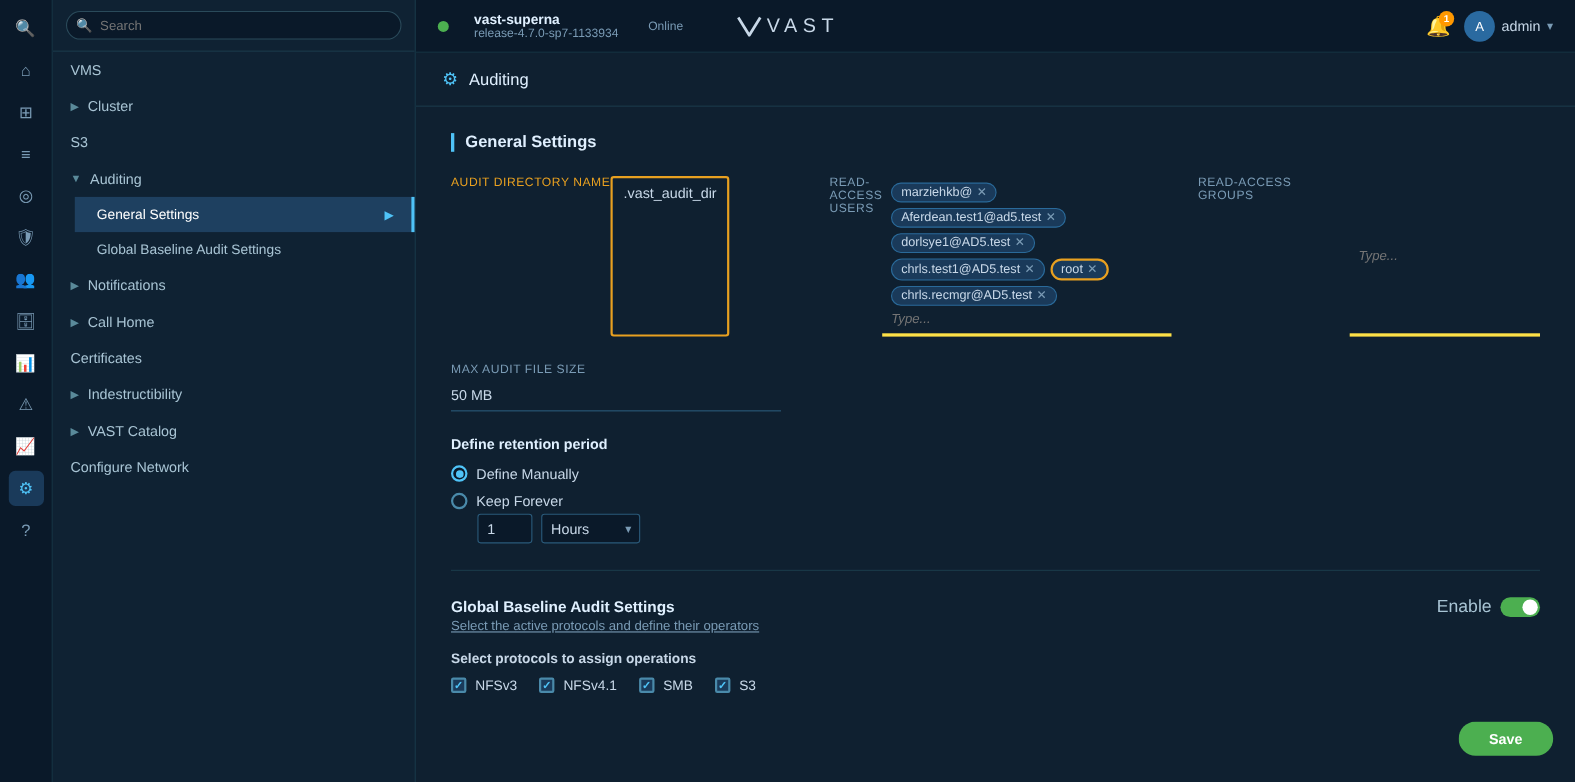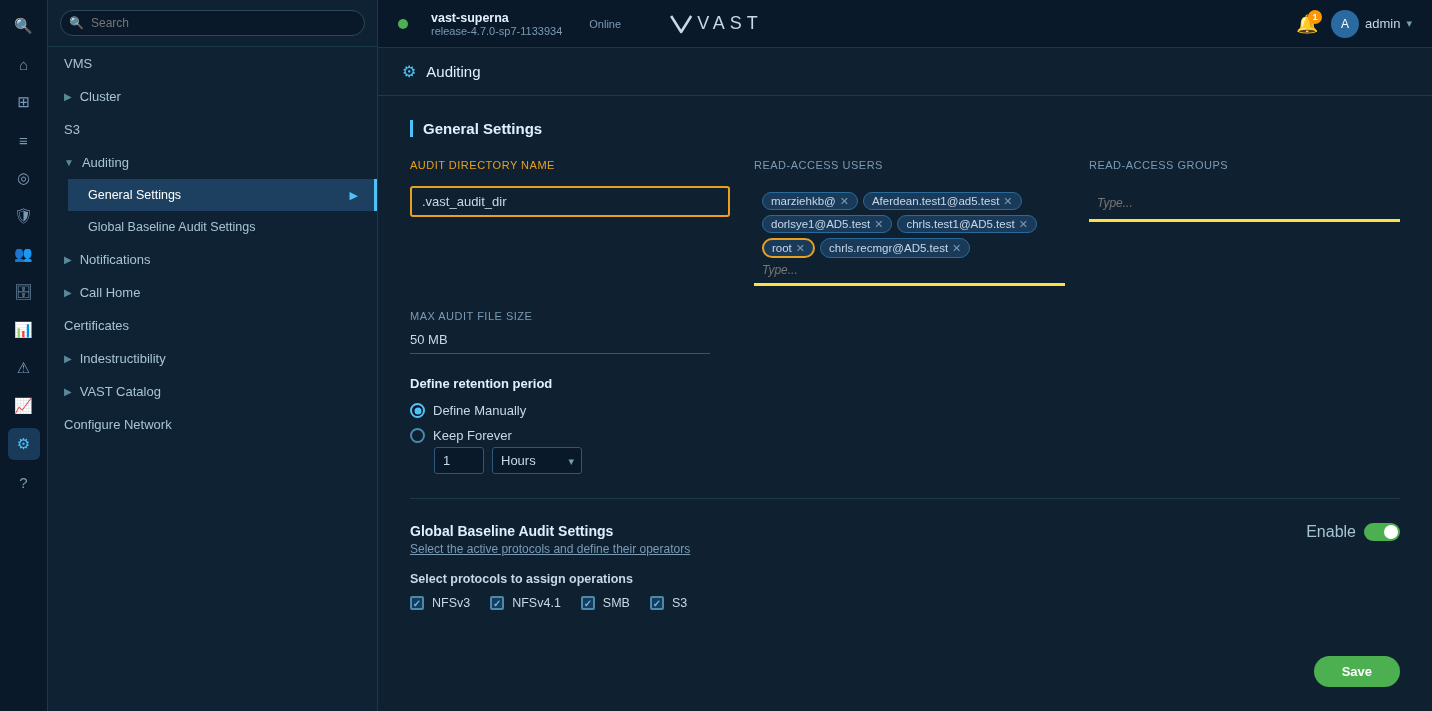--- a/index.html
+++ b/index.html
@@ -230,22 +230,22 @@
 
     .form-grid {
       display: grid;
       grid-template-columns: 320px 1fr 1fr;
       gap: 24px;
       margin-bottom: 24px;
     }
 
     .form-field {
       display: flex;
-      flex-direction: column;
-      gap: 11px;
+      flex-direction: row;
+      gap: 0;
     }
     .form-label {
       font-size: 11px;
       color: #7a9bb5;
       font-weight: 500;
       text-transform: uppercase;
       letter-spacing: 0.5px;
       margin-bottom: 4px;
     }
     .form-label.highlighted {
@@ -494,21 +494,21 @@
     }
     .protocol-label {
       font-size: 12.5px;
       color: #c8d8e8;
     }
 
     
     .save-btn-row {
       position: fixed;
       bottom: 24px;
-      right: 32px;
+      right: 20px;
     }
     .save-btn {
       background: #4caf50;
       border: none;
       border-radius: 16px;
       padding: 8px 28px;
       color: #fff;
       font-size: 13px;
       font-weight: 600;
       cursor: pointer;

